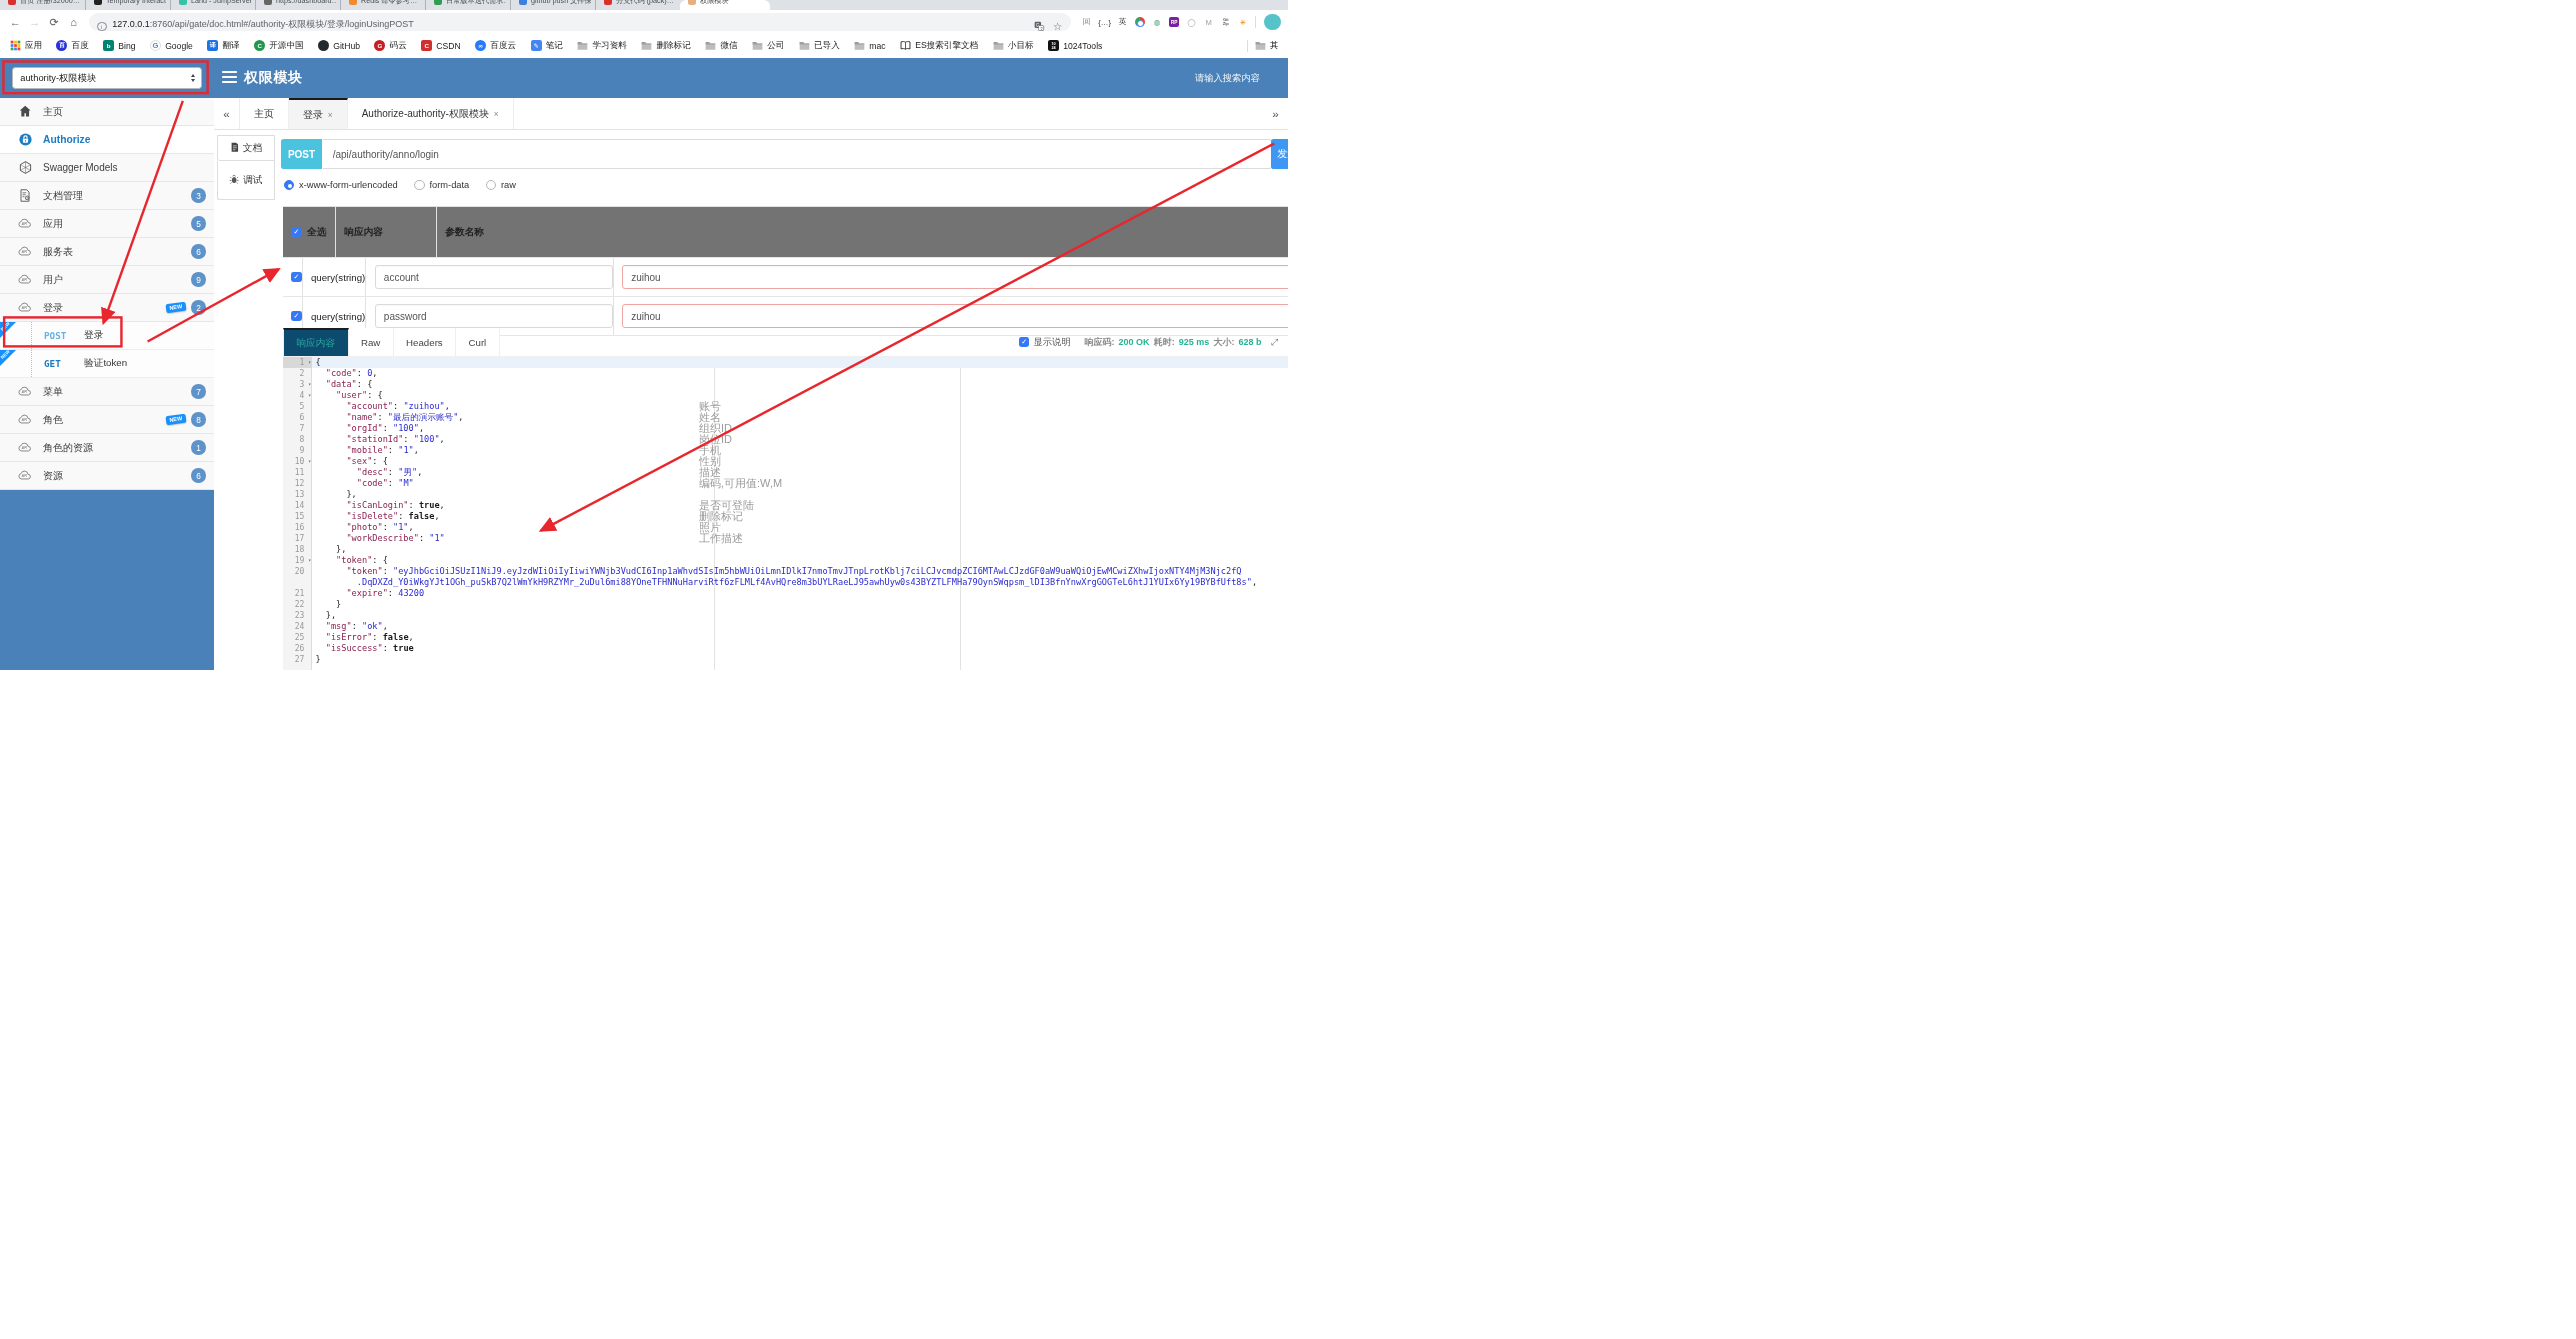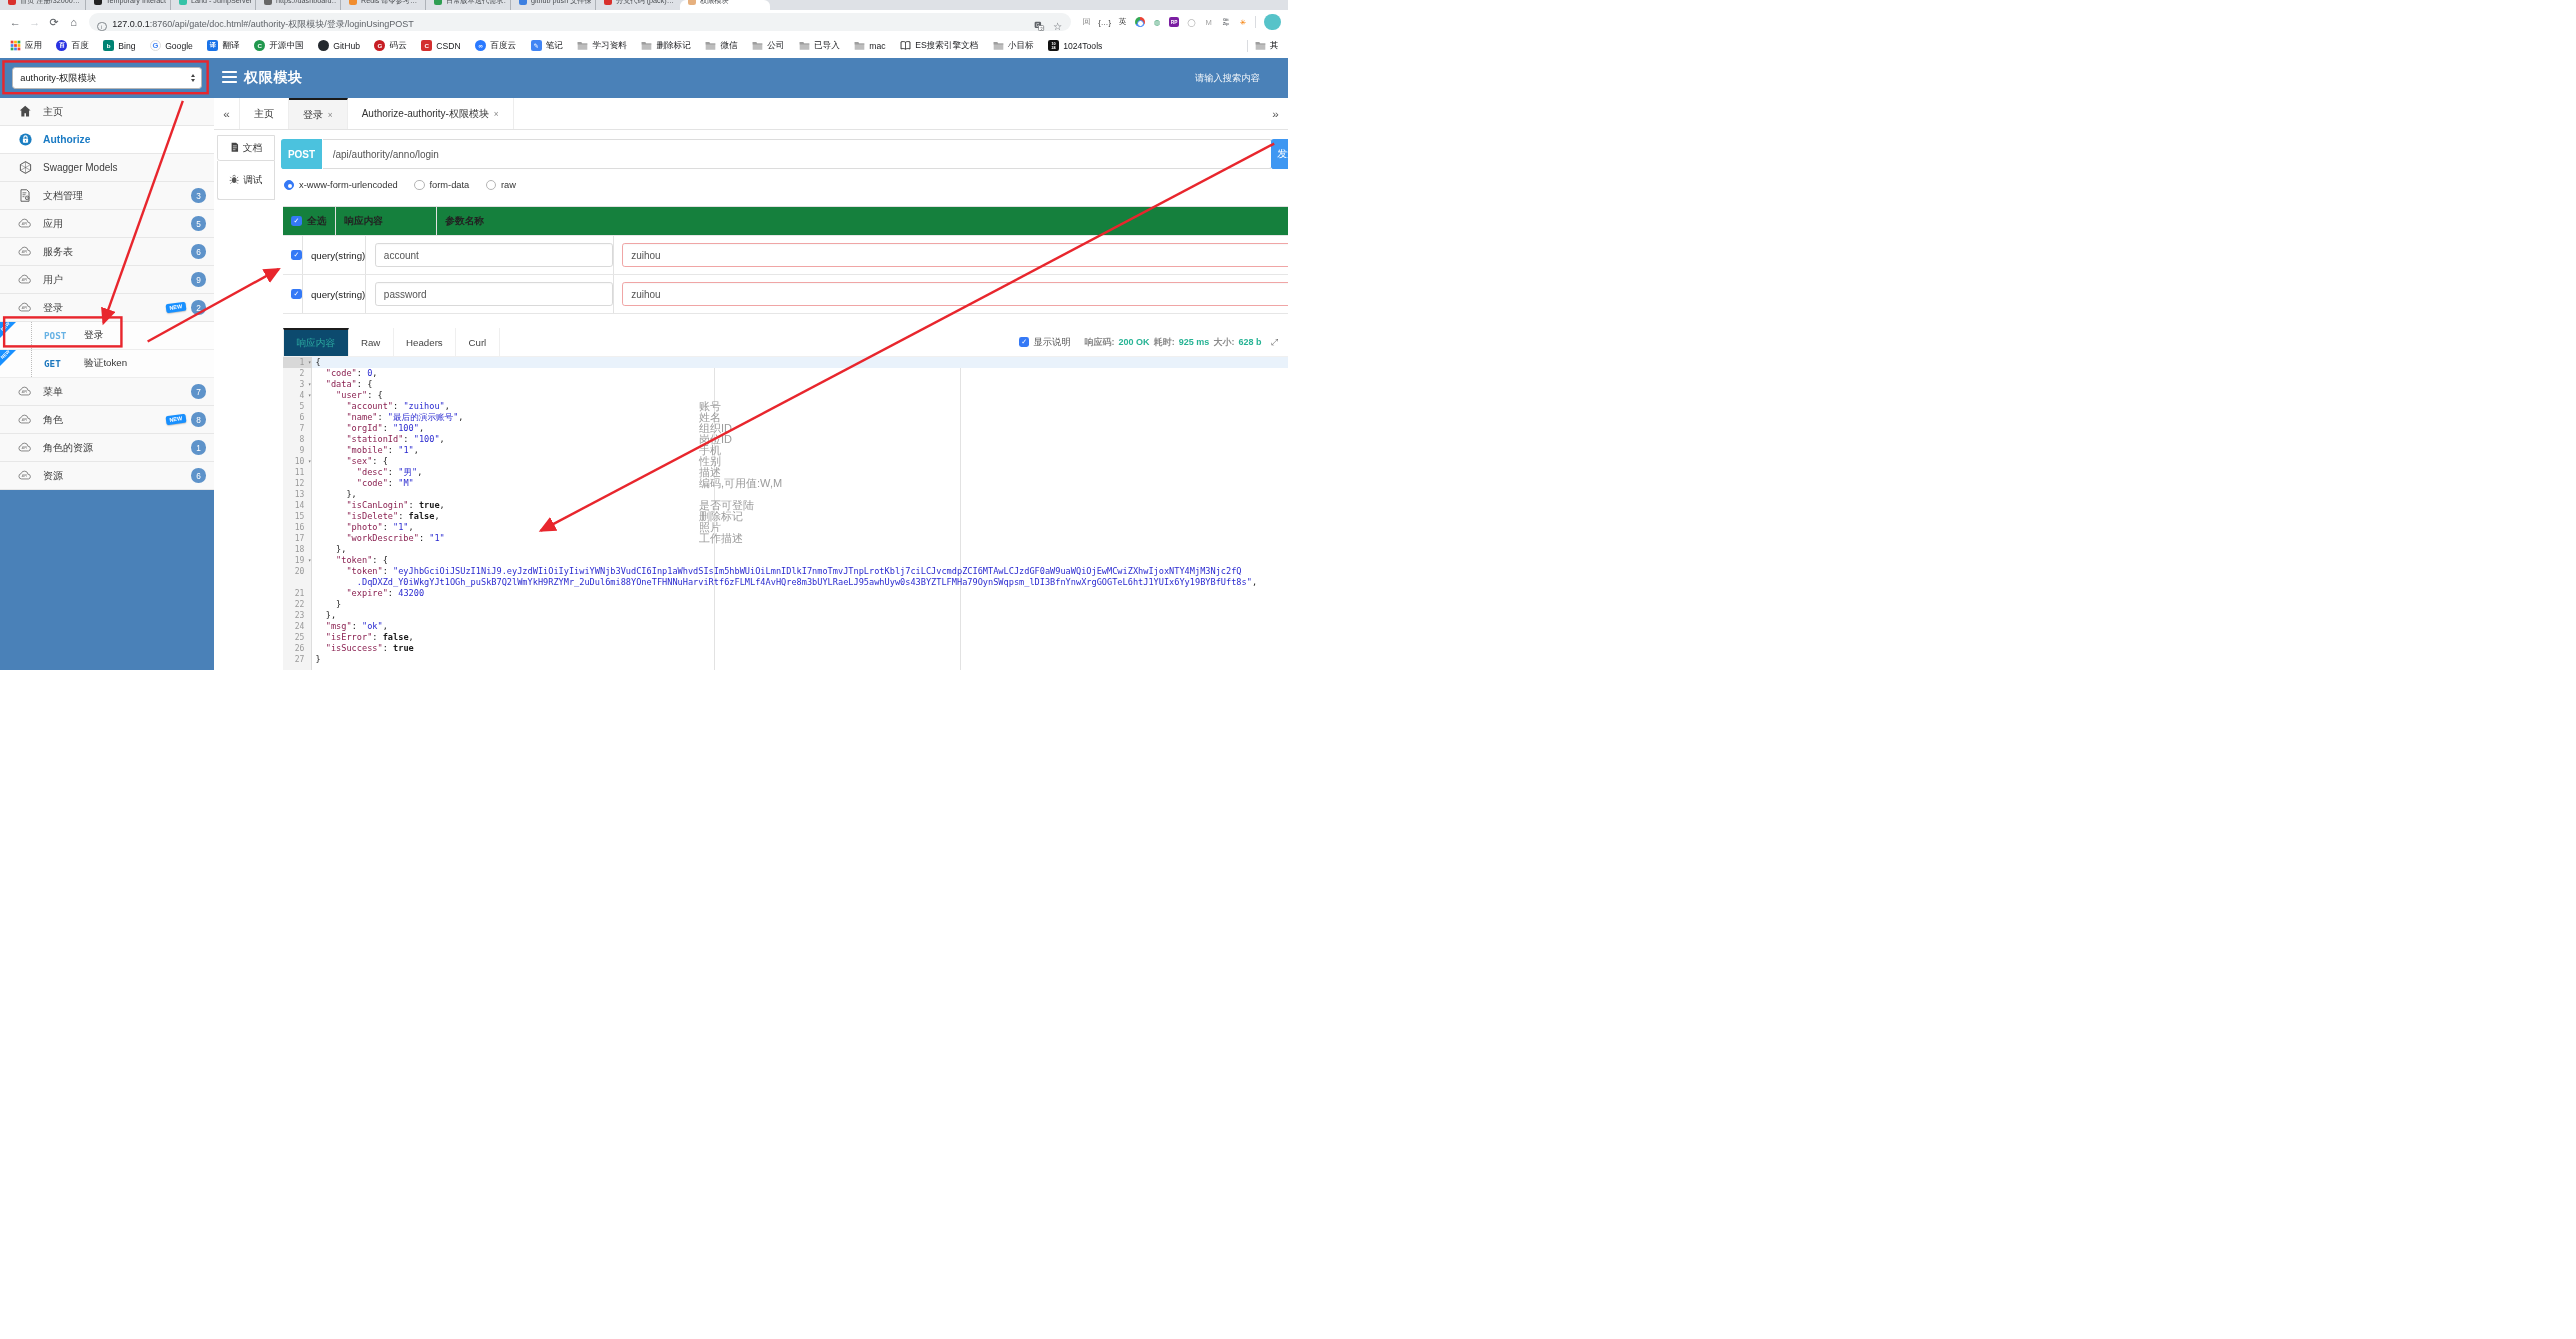--- a/index.html
+++ b/index.html
@@ -97,21 +97,21 @@
   
   #radios { left:284px; top:178px; height:14px; display:flex; align-items:center; gap:16.6px; }
   .radio { display:flex; align-items:center; gap:4.8px; font-size:9.3px; color:#333; }
   .rdot { width:10.3px; height:10.3px; border-radius:50%; border:0.7px solid #b5b5b5; background:#fff; position:relative; }
   .radio.sel .rdot { background:#3579f6; border-color:#3579f6; }
   .radio.sel .rdot::after { content:''; position:absolute; left:3.1px; top:3.1px; width:4.1px; height:4.1px; background:#fff; border-radius:50%; }
 
   
   #ptable { left:283px; top:206px; width:1005px; }
   .prow { display:flex; border-bottom:0.7px solid #e6e6e6; background:#fff; }
-  .prow.head { background:#15803d; border-top:0.7px solid #e0e0e0; height:30px; font-weight:bold; }
+  .prow.head { background:#737373; border-top:0.7px solid #e0e0e0; height:52px; font-weight:bold; }
   .prow.body { height:39px; }
   .pc { display:flex; align-items:center; padding-left:8.3px; border-right:0.7px solid #e2e2e2; font-size:9.7px; color:#222; }
   .pc:last-child { border-right:none; }
   .pc.c1 { width:53px; gap:5.5px; }
   .pc.c2 { width:101px; }
   .pc.c3 { width:257px; }
   .pc.c4 { flex:1; }
   .cbx { width:10.3px; height:10.3px; background:#3579f6; border-radius:2.4px; color:#fff; font-size:7px; display:flex; align-items:center; justify-content:center; flex:0 0 auto; }
   .pinput { height:23.5px; border:0.7px solid #d9d9d9; border-radius:2.8px; font-size:10px; color:#555; padding:0 8.3px; outline:none; width:238px; box-shadow:inset 0 0.7px 1.4px rgba(0,0,0,.04); font-family:"Liberation Sans",sans-serif; }
   .pinput.vv { width:731px; border-color:#f0a5a5; }

